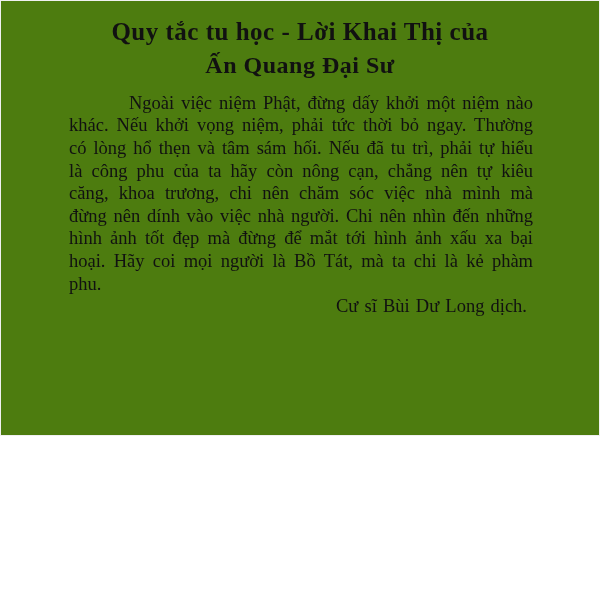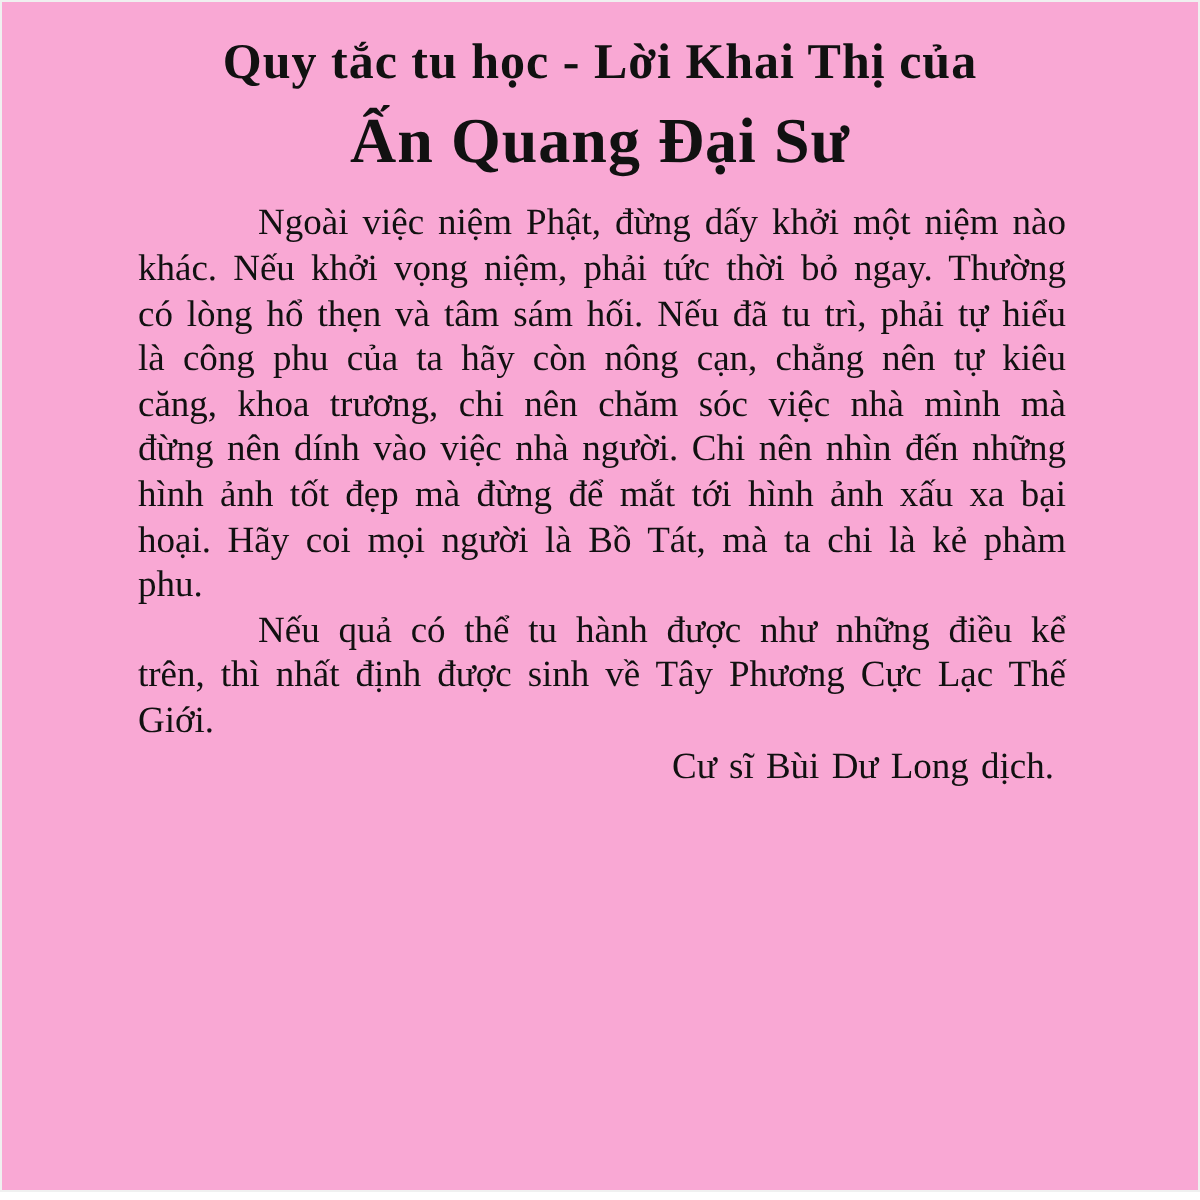--- a/index.html
+++ b/index.html
@@ -2,42 +2,42 @@
 <html><head>
 <meta charset="utf-8">
 <style>
   html, body {
     margin: 0;
     padding: 0;
     background: #ffffff;
   }
   .page {
     width: 600px;
-    height: 596px;
-    background: #f9a8d4;
+    height: 436px;
+    background: #4d7c0f;
     box-sizing: border-box;
     border: 1px solid #f0f0f0;
     font-family: "Liberation Serif", "DejaVu Serif", serif;
     color: #111111;
     overflow: hidden;
     position: relative;
   }
   .titles {
     text-align: center;
     padding-top: 16px;
   }
   .title-line1 {
     font-size: 25px;
     font-weight: 700;
     margin: 0;
     line-height: 1.2;
     letter-spacing: 0.5px;
   }
   .title-line2 {
-    font-size: 32px;
+    font-size: 24px;
     font-weight: 700;
     margin: 4px 0 0 0;
     line-height: 1.2;
     letter-spacing: 0.5px;
   }
   .body-text {
     margin: 12px 66px 0 68px;
     font-size: 18.5px;
     line-height: 22.6px;
     text-align: justify;
@@ -57,16 +57,15 @@
 <body>
 
 <div class="page">
   <div class="titles">
     <h1 class="title-line1">Quy tắc tu học - Lời Khai Thị của</h1>
     <h2 class="title-line2">Ấn Quang Đại Sư</h2>
   </div>
 
   <div class="body-text">
     <p>Ngoài việc niệm Phật, đừng dấy khởi một niệm nào khác. Nếu khởi vọng niệm, phải tức thời bỏ ngay. Thường có lòng hổ thẹn và tâm sám hối. Nếu đã tu trì, phải tự hiểu là công phu của ta hãy còn nông cạn, chẳng nên tự kiêu căng, khoa trương, chi nên chăm sóc việc nhà mình mà đừng nên dính vào việc nhà người. Chi nên nhìn đến những hình ảnh tốt đẹp mà đừng để mắt tới hình ảnh xấu xa bại hoại. Hãy coi mọi người là Bồ Tát, mà ta chi là kẻ phàm phu.</p>
-    <p>Nếu quả có thể tu hành được như những điều kể trên, thì nhất định được sinh về Tây Phương Cực Lạc Thế Giới.</p>
     <p class="signature">Cư sĩ Bùi Dư Long dịch.</p>
   </div>
 </div>
 
 </body></html>

